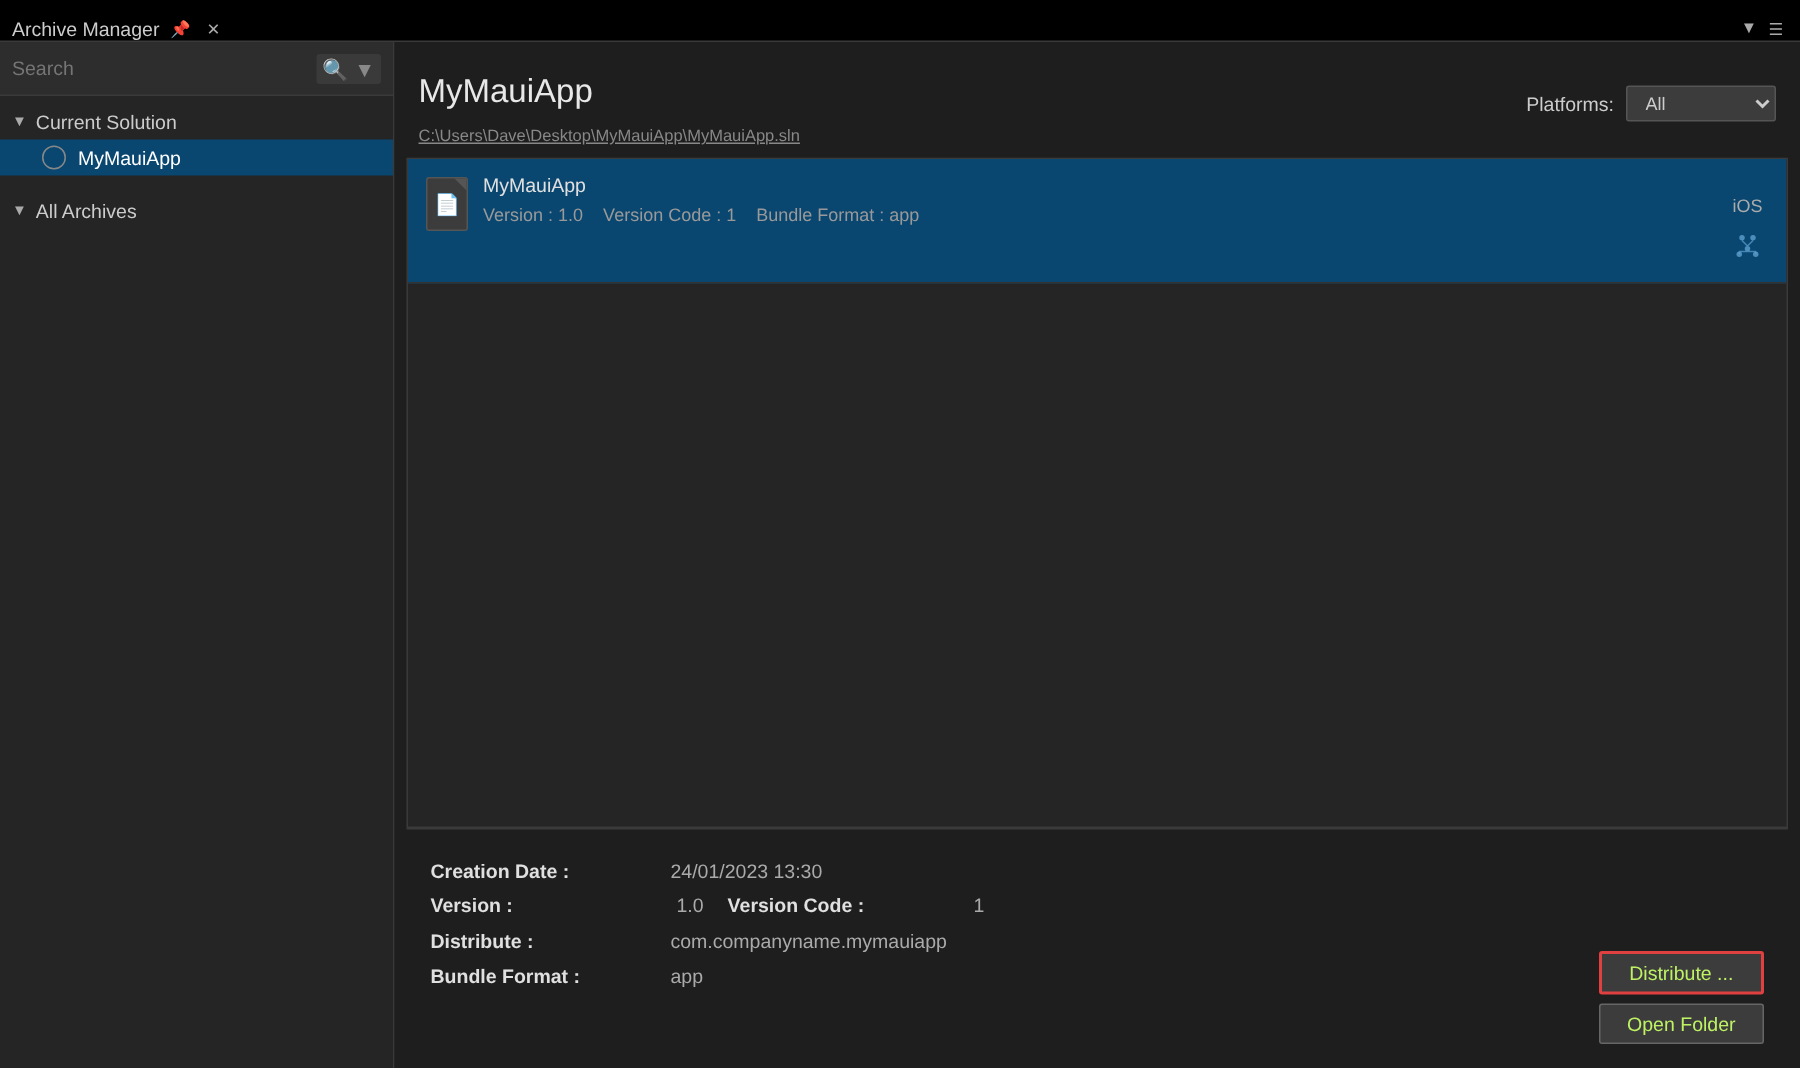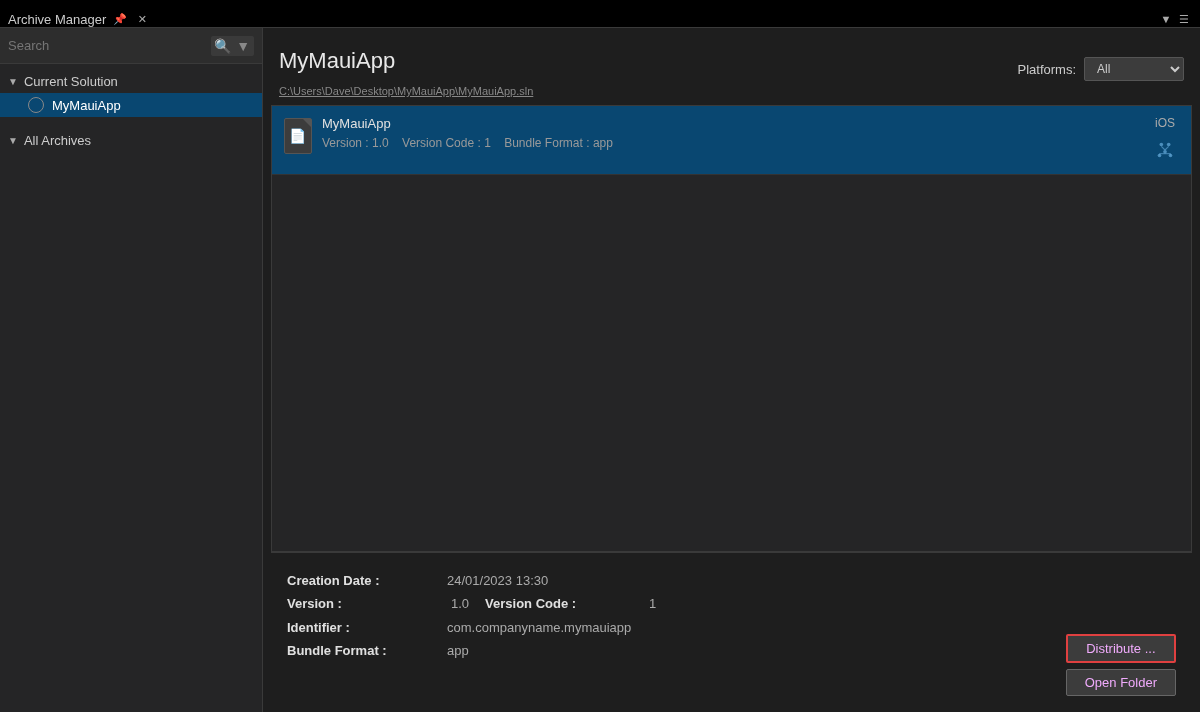--- a/index.html
+++ b/index.html
@@ -257,20 +257,21 @@
     .archive-platform {
       display: flex;
       flex-direction: column;
       align-items: center;
       gap: 6px;
       flex-shrink: 0;
     }
     .platform-label {
       font-size: 12px;
       color: #aaa;
+      margin-top: 14px;
     }
     .platform-icon {
       width: 28px;
       height: 28px;
       display: flex;
       align-items: center;
       justify-content: center;
     }
     
     .apple-icon {
@@ -322,21 +323,21 @@
       bottom: 16px;
       display: flex;
       flex-direction: column;
       gap: 6px;
     }
     .btn {
       padding: 5px 18px;
       border: 1px solid #666;
       border-radius: 2px;
       background: #3c3c3c;
-      color: #f0abfc;
+      color: #bef264;
       font-size: 13px;
       cursor: pointer;
       text-align: center;
       min-width: 110px;
     }
     .btn.primary {
       border: 2px solid #e04040;
       background: #3c3c3c;
     }
 
@@ -462,21 +463,21 @@
         <div class="detail-inline-item">
           <span class="detail-label">Version :</span>
           <span class="detail-value">1.0</span>
         </div>
         <div class="detail-inline-item">
           <span class="detail-label">Version Code :</span>
           <span class="detail-value">1</span>
         </div>
       </div>
       <div class="detail-row">
-        <span class="detail-label">Identifier :</span>
+        <span class="detail-label">Distribute :</span>
         <span class="detail-value">com.companyname.mymauiapp</span>
       </div>
       <div class="detail-row">
         <span class="detail-label">Bundle Format :</span>
         <span class="detail-value">app</span>
       </div>
 
       <div class="action-buttons">
         <button class="btn primary">Distribute ...</button>
         <button class="btn">Open Folder</button>

